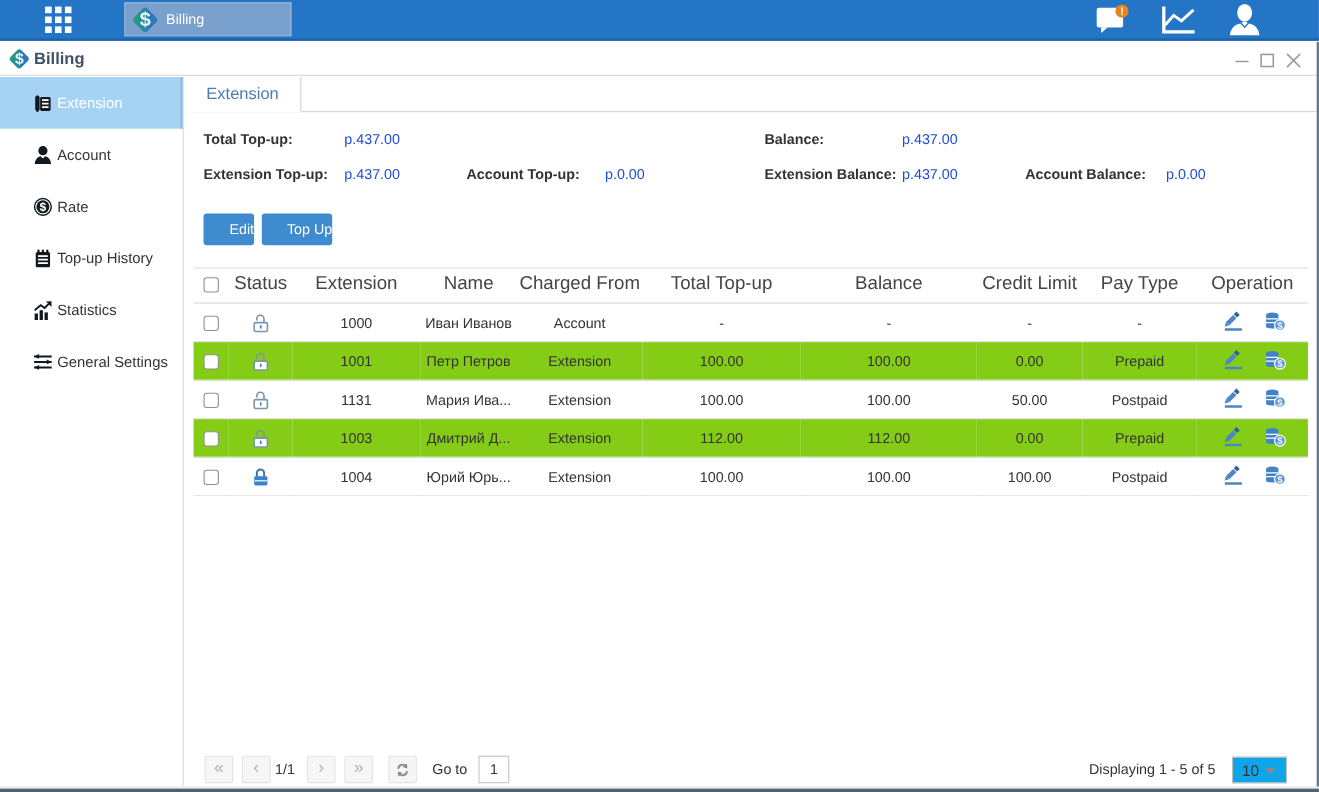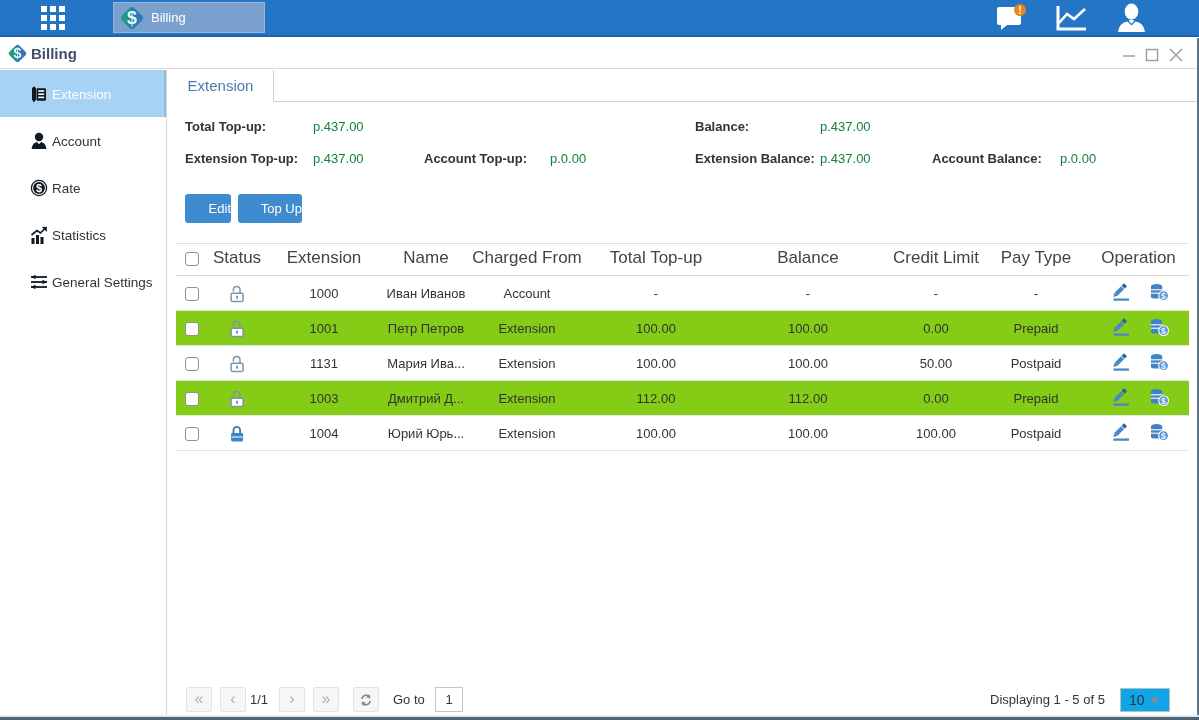--- a/index.html
+++ b/index.html
@@ -29,21 +29,21 @@
 .mitem .lb { position:absolute; left:52px; top:50%; transform:translateY(-50%); font-size:13.5px; color:#333; white-space:nowrap; }
 .mitem.sel { background:#a6d2f3; box-shadow: inset -2px 0 0 #8fbce2; }
 .mitem.sel .lb { color:#fff; }
 
 
 #main { position:absolute; left:168px; top:70px; width:1029px; height:645px; background:#fff; }
 #tabrow { position:absolute; left:0; top:0; width:1029px; height:32px; border-bottom:1px solid #d0d0d0; }
 #tab1 { position:absolute; left:0; top:0; width:106px; height:32px; background:#fff; border-right:1px solid #d0d0d0; border-bottom:1px solid #fff; text-align:center; line-height:32px; font-size:15px; color:#4d7bae; z-index:2; }
 
 .lab { position:absolute; font-size:13px; font-weight:bold; color:#333; }
-.val { position:absolute; font-size:13px; color:#15803d; }
+.val { position:absolute; font-size:13px; color:#1d4ed8; }
 
 .btn { position:absolute; background:#3e8bd0; color:#fff; font-size:13px; text-align:right; border-radius:3px; }
 
 
 #tbl { position:absolute; left:8px; top:173px; width:1013px; }
 table { border-collapse:collapse; width:1013px; table-layout:fixed; }
 th { height:32px; padding-bottom:3px; font-size:17px; font-weight:normal; color:#444; border-top:1px solid #e0e0e0; border-bottom:1px solid #d8d8d8; text-align:center; }
 td { height:35px; font-size:13px; color:#333; text-align:center; border-bottom:1px solid #e4e4e4; }
 tr.alt td { background:#84cc16; }
 .cb { display:inline-block; width:14px; height:14px; border:1px solid #909090; border-radius:3px; background:#fff; vertical-align:middle; }
@@ -153,20 +153,32 @@
     </svg>
     <span class="lb">Account</span>
   </div>
   <div class="mitem">
     <svg class="ic" viewBox="0 0 18 18">
       <circle cx="9" cy="9" r="7.6" fill="none" stroke="#10191f" stroke-width="1.3"></circle>
       <circle cx="9" cy="9" r="5.9" fill="#10191f"></circle>
       <text x="9" y="13" font-size="11" font-weight="bold" fill="#fff" text-anchor="middle" font-family="Liberation Sans">$</text>
     </svg>
     <span class="lb">Rate</span>
+  </div>
+  <div class="mitem">
+    <svg class="ic" viewBox="0 0 18 18">
+      <rect x="2.5" y="3" width="13" height="14" rx="1.5" fill="#10191f"></rect>
+      <rect x="4" y="0.8" width="2" height="3.4" rx="1" fill="#10191f"></rect>
+      <rect x="8" y="0.8" width="2" height="3.4" rx="1" fill="#10191f"></rect>
+      <rect x="12" y="0.8" width="2" height="3.4" rx="1" fill="#10191f"></rect>
+      <rect x="4.5" y="6" width="9" height="1.6" fill="#fff"></rect>
+      <rect x="4.5" y="9.2" width="9" height="1.6" fill="#fff"></rect>
+      <rect x="4.5" y="12.4" width="9" height="1.6" fill="#fff"></rect>
+    </svg>
+    <span class="lb">Top-up History</span>
   </div>
   <div class="mitem">
     <svg class="ic" viewBox="0 0 18 18">
       <rect x="1.5" y="12" width="3" height="6" fill="#10191f"></rect>
       <rect x="6" y="9" width="3" height="9" fill="#10191f"></rect>
       <rect x="10.5" y="11" width="3" height="7" fill="#10191f"></rect>
       <path d="M1.5 9 L7 4.5 L10.5 7 L15 2.5" fill="none" stroke="#10191f" stroke-width="1.7"></path>
       <path d="M16.8 0.8 L16.8 6 L11.8 1 Z" fill="#10191f"></path>
     </svg>
     <span class="lb">Statistics</span>

